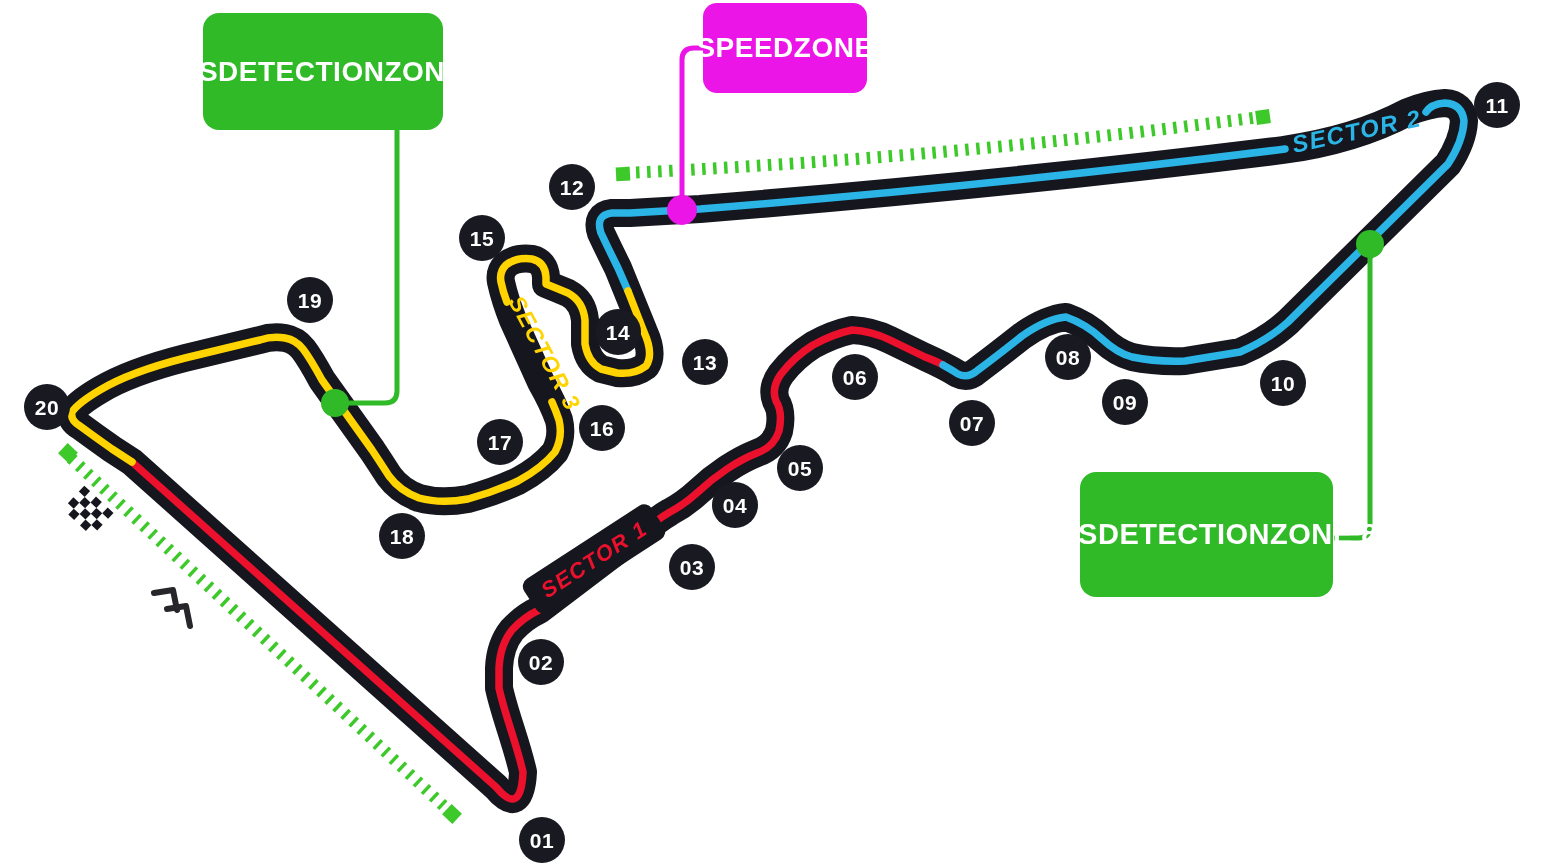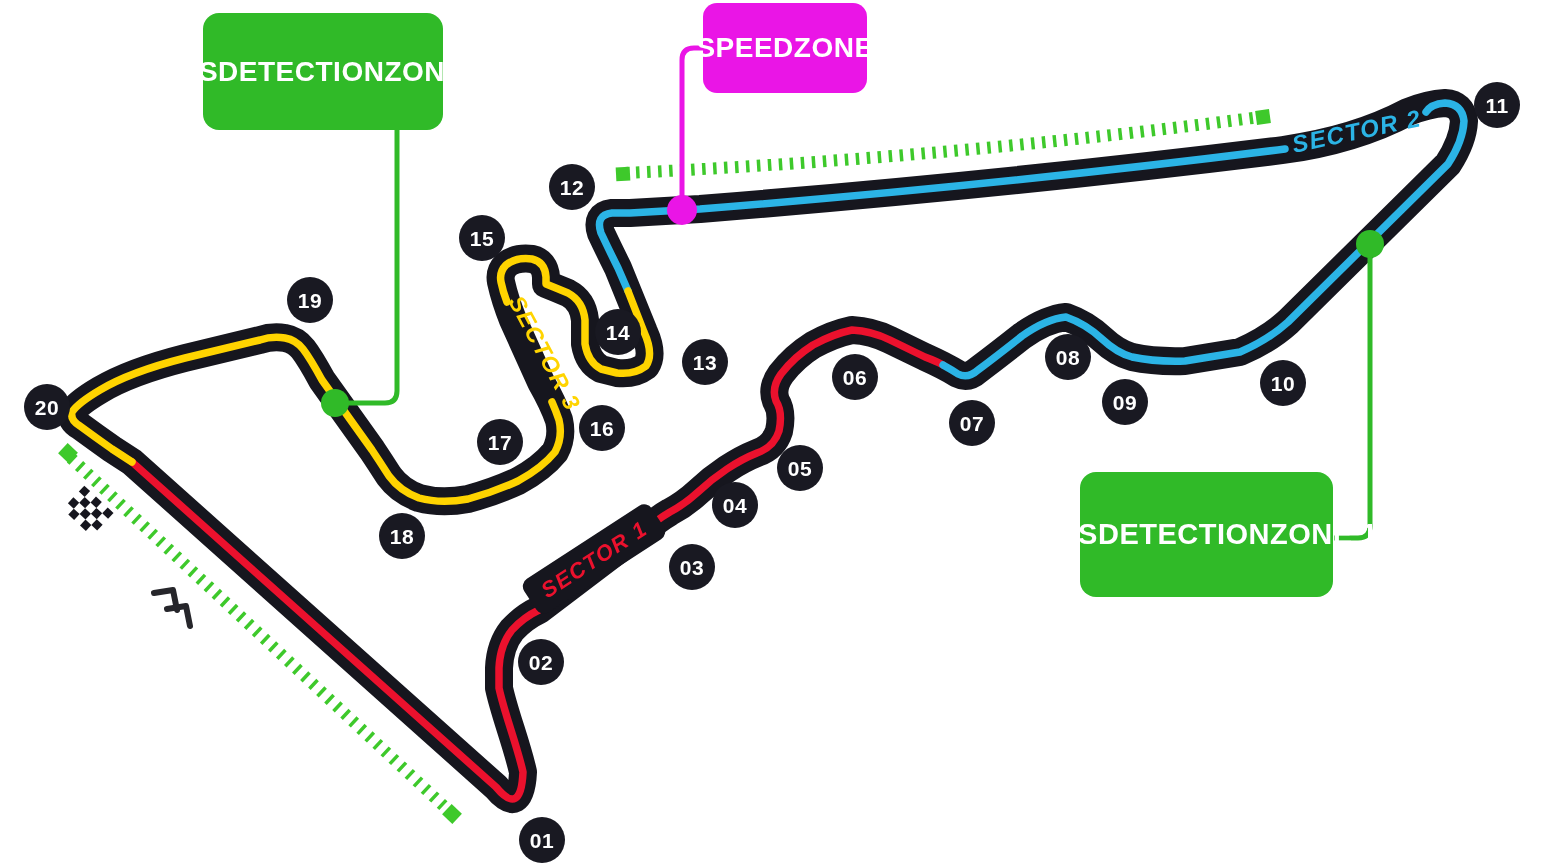--- a/index.html
+++ b/index.html
@@ -218,15 +218,15 @@
     <div class="line">DETECTION</div>
     <div class="line">ZONE 3</div>
   </div>
   <div id="speedtrap-box" class="callout magenta-box">
     <div class="line">SPEED</div>
     <div class="line">ZONE</div>
   </div>
   <div id="drs1-box" class="callout green-box">
     <div class="line">DRS</div>
     <div class="line">DETECTION</div>
-    <div class="line">ZONE 1</div>
+    <div class="line">ZONE 8</div>
   </div>
 </div>
 
 </body></html>

